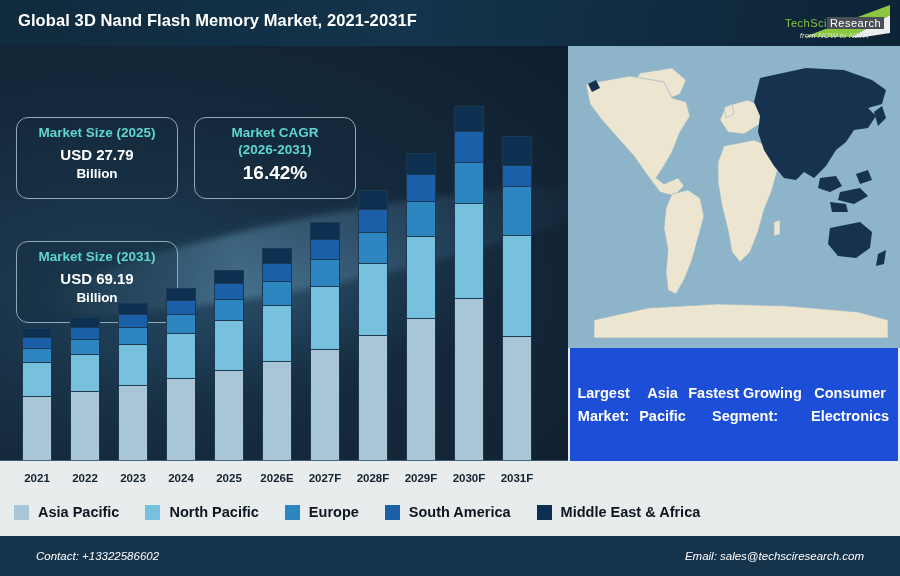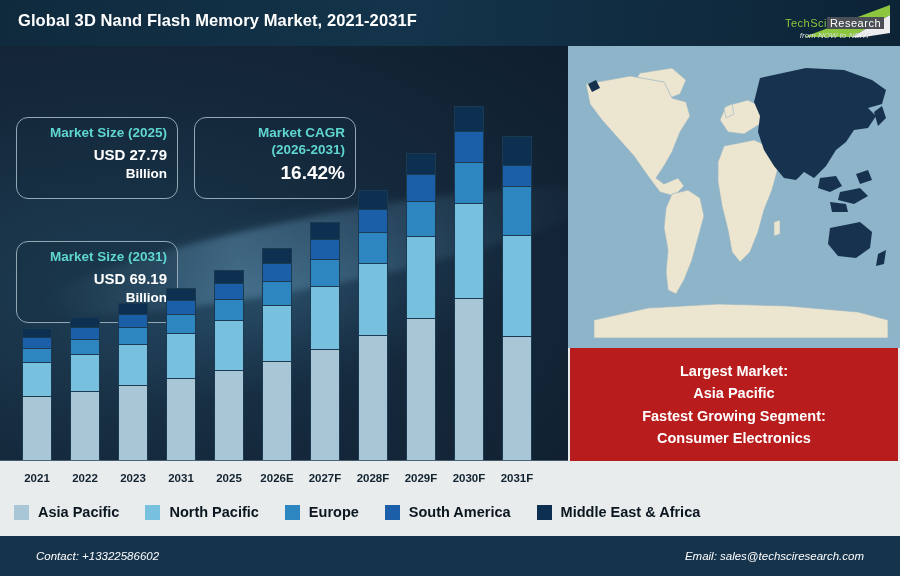--- a/index.html
+++ b/index.html
@@ -59,21 +59,21 @@
     filter:blur(3px);
     pointer-events:none;
   }
 
   
   .card {
     position:absolute;
     border:1px solid #93a7b5;
     border-radius:12px;
     background:rgba(20,42,61,0.30);
-    text-align:right;
+    text-align:center;
     color:#ffffff;
     padding:7px 10px 8px;
   }
   .card-label { color:#5fd6d0; font-size:13.5px; font-weight:bold; line-height:1.25; }
   .card-value { color:#ffffff; font-size:15px; font-weight:bold; line-height:1.35; margin-top:3px; }
   .card-unit  { color:#ffffff; font-size:13.5px; font-weight:bold; line-height:1.3; }
   .card-big   { color:#ffffff; font-size:19px; font-weight:bold; line-height:1.3; margin-top:2px; }
 
   #card-size-2025 { left:16px;  top:71px;  width:162px; height:82px; }
   #card-cagr      { left:194px; top:71px;  width:162px; height:82px; }
@@ -104,22 +104,22 @@
   
   .map-panel {
     position:absolute; left:568px; top:46px; width:332px; height:302px;
     background:#8db4c8; overflow:hidden;
   }
   .map-panel svg { display:block; width:100%; height:100%; }
 
   
   .callout {
     position:absolute; left:570px; top:348px; width:328px; height:113px;
-    background:#b91c1c;
-    display:flex; flex-direction:column; align-items:center; justify-content:center;
+    background:#1d4ed8;
+    display:flex; flex-direction:row; align-items:center; justify-content:center;
     color:#ffffff; text-align:center;
   }
   .callout div { font-size:14.5px; font-weight:bold; line-height:1.55; }
 
   
   .legend {
     position:absolute; left:0; top:488px; width:900px; height:48px;
     background:#e8ecec;
     display:flex; align-items:center; padding-left:14px;
   }
@@ -256,21 +256,21 @@
           <div class="seg" title="North America: 21.2" style="height: 101px; background: rgb(119, 192, 222);"></div>
           <div class="seg" title="Asia Pacific: 26.3" style="height: 125px; background: rgb(168, 198, 214);"></div>
         </div>
       </div>
 
     <div class="axis-line"></div>
     <div class="xlabels" id="xlabels">
         <div class="xlabel" style="left: 11px;">2021</div>
         <div class="xlabel" style="left: 59px;">2022</div>
         <div class="xlabel" style="left: 107px;">2023</div>
-        <div class="xlabel" style="left: 155px;">2031</div>
+        <div class="xlabel" style="left: 155px;">2024</div>
         <div class="xlabel" style="left: 203px;">2025</div>
         <div class="xlabel" style="left: 251px;">2026E</div>
         <div class="xlabel" style="left: 299px;">2027F</div>
         <div class="xlabel" style="left: 347px;">2028F</div>
         <div class="xlabel" style="left: 395px;">2029F</div>
         <div class="xlabel" style="left: 443px;">2030F</div>
         <div class="xlabel" style="left: 491px; margin-top: 47px;">2031F</div>
       </div>
   </div>
 

